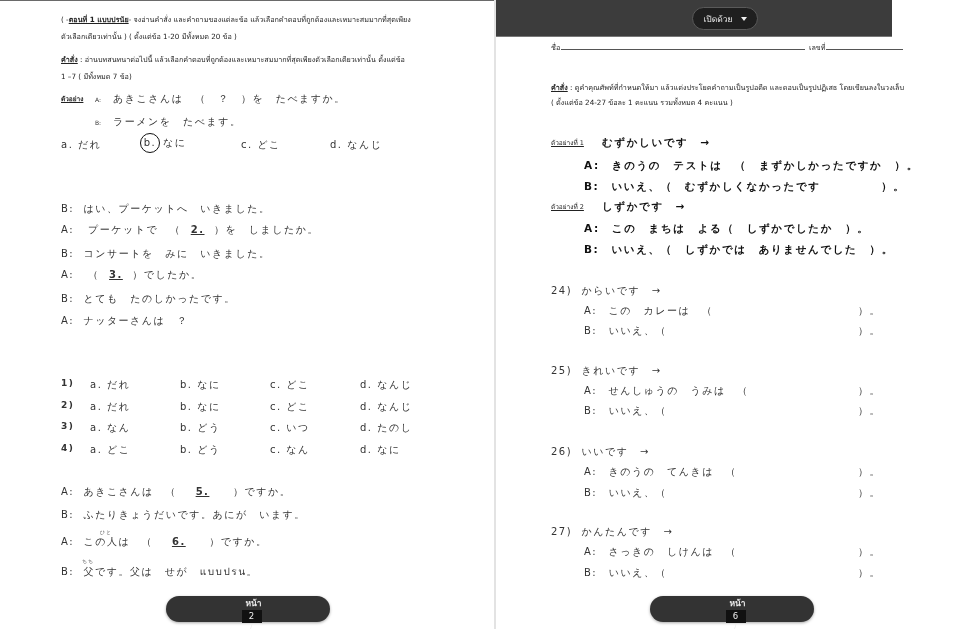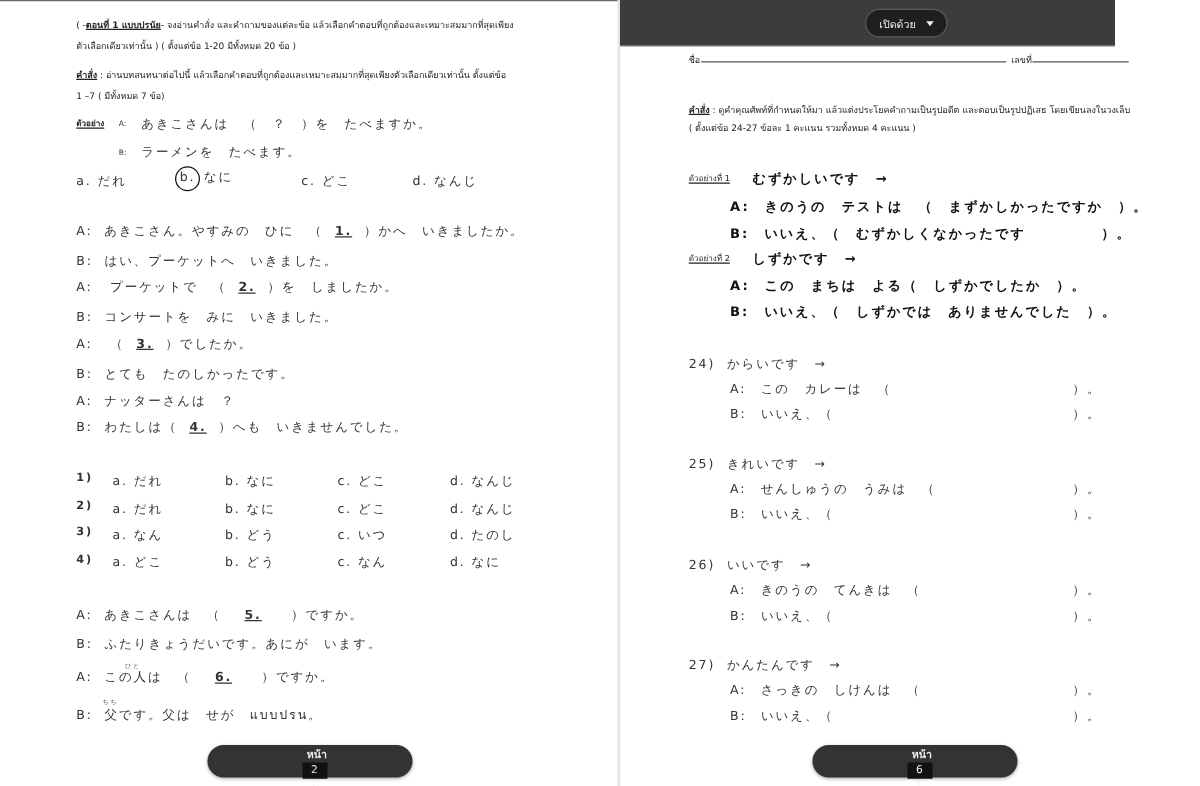--- a/index.html
+++ b/index.html
@@ -52,28 +52,26 @@
   <div class="t sm" style="left:95px; top:95px;">A:</div>
   <div class="t jp" style="left:113px; top:91px;">あきこさんは　（　？　）を　たべますか。</div>
   <div class="t sm" style="left:95px; top:118px;">B:</div>
   <div class="t jp" style="left:113px; top:114px;">ラーメンを　たべます。</div>
 
   <div class="t jp" style="left:61px; top:137px;"><span>a.</span> <span>だれ</span></div>
   <div class="t jp" style="left:140px; top:132px;"><span class="circle">b.</span><span>なに</span></div>
   <div class="t jp" style="left:241px; top:137px;"><span>c.</span> <span>どこ</span></div>
   <div class="t jp" style="left:330px; top:137px;"><span>d.</span> <span>なんじ</span></div>
 
-  <div class="t jp" style="left:61px; top:177px;"><span>A:</span>&nbsp; <span>あきこさん。やすみの　ひに　（</span>&nbsp; <span class="blank">1.</span>&nbsp; <span>）かへ　いきましたか。</span></div>
   <div class="t jp" style="left:61px; top:201px;"><span>B:</span>&nbsp; <span>はい、プーケットへ　いきました。</span></div>
   <div class="t jp" style="left:61px; top:222px;"><span>A:</span>&nbsp;&nbsp; <span>プーケットで　（</span>&nbsp; <span class="blank">2.</span>&nbsp; <span>）を　しましたか。</span></div>
   <div class="t jp" style="left:61px; top:246px;"><span>B:</span>&nbsp; <span>コンサートを　みに　いきました。</span></div>
   <div class="t jp" style="left:61px; top:267px;"><span>A:</span>&nbsp;&nbsp; <span>（</span>&nbsp; <span class="blank">3.</span>&nbsp; <span>）でしたか。</span></div>
   <div class="t jp" style="left:61px; top:291px;"><span>B:</span>&nbsp; <span>とても　たのしかったです。</span></div>
   <div class="t jp" style="left:61px; top:313px;"><span>A:</span>&nbsp; <span>ナッターさんは　？</span></div>
-  <div class="t jp" style="left:61px; top:334px;"><span>B:</span>&nbsp; <span>わたしは（</span>&nbsp; <span class="blank">4.</span>&nbsp; <span>）へも　いきませんでした。</span></div>
 
   <div class="t jp" style="left:61px; top:377px; font-weight:bold; font-size:9px;">1)</div>
   <div class="t jp" style="left:90px; top:377px;">a.  だれ</div>
   <div class="t jp" style="left:180px; top:377px;">b.  なに</div>
   <div class="t jp" style="left:270px; top:377px;">c.  どこ</div>
   <div class="t jp" style="left:360px; top:377px;">d.  なんじ</div>
 
   <div class="t jp" style="left:61px; top:399px; font-weight:bold; font-size:9px;">2)</div>
   <div class="t jp" style="left:90px; top:399px;">a.  だれ</div>
   <div class="t jp" style="left:180px; top:399px;">b.  なに</div>

